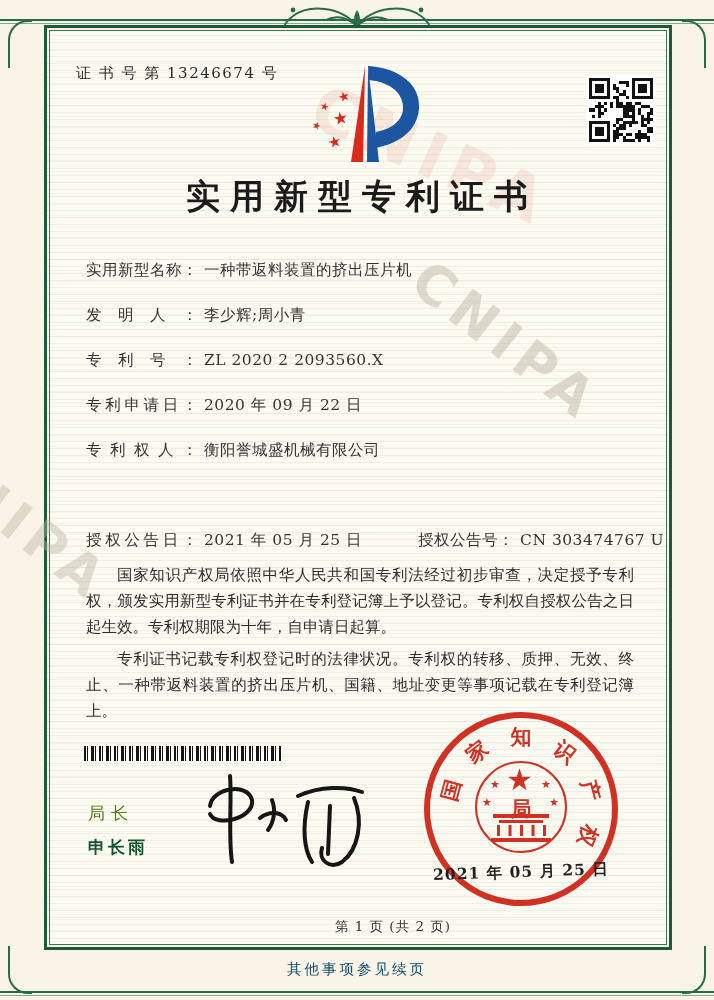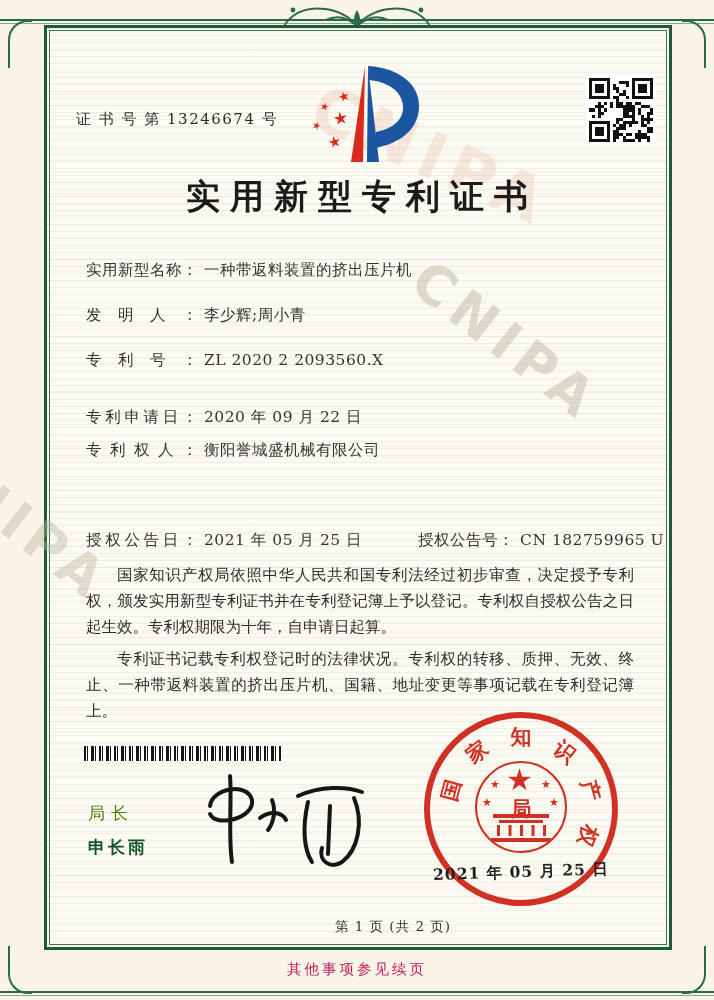--- a/index.html
+++ b/index.html
@@ -24,36 +24,36 @@
            repeating-linear-gradient(180deg, rgba(130,170,145,0.13) 0 1px, transparent 1px 7px),
            repeating-linear-gradient(180deg, rgba(130,170,145,0.08) 0 1px, transparent 1px 11px);}
   .frame-inner{position:absolute;inset:2px;border:1px solid rgba(30,90,57,.85);}
   
   .wm{position:absolute;font-family:"DejaVu Sans","Liberation Sans",sans-serif;font-weight:bold;
       letter-spacing:8px;pointer-events:none;z-index:1;}
   .wm.gray1{left:438px;top:248px;font-size:54px;color:rgba(186,178,162,0.45);transform:rotate(38deg);transform-origin:left top;}
   .wm.gray2{left:-52px;top:428px;font-size:54px;color:rgba(186,178,162,0.42);transform:rotate(38deg);transform-origin:left top;}
   .wm.pink{left:330px;top:70px;font-size:64px;color:rgba(224,128,112,0.16);transform:rotate(24deg);transform-origin:left top;}
   
-  .cert-no{position:absolute;left:76px;top:64px;font-size:15px;letter-spacing:1.5px;color:#2b2b2b;z-index:2;margin-top:46px;}
+  .cert-no{position:absolute;left:76px;top:64px;font-size:15px;letter-spacing:1.5px;color:#2b2b2b;z-index:2;}
   .logo{position:absolute;left:293px;top:64px;width:135px;height:102px;z-index:2;}
   .logo .star{position:absolute;color:#DA2A1C;line-height:1;}
   .logo .s1{left:45px;top:26px;font-size:13px;transform:rotate(-18deg);}
   .logo .s2{left:27px;top:38px;font-size:10px;transform:rotate(14deg);}
   .logo .s3{left:40px;top:46px;font-size:17px;transform:rotate(-10deg);}
   .logo .s4{left:19px;top:57px;font-size:10px;transform:rotate(20deg);}
   .logo .s5{left:35px;top:71px;font-size:15px;transform:rotate(-14deg);}
   .qr{position:absolute;left:586px;top:75px;width:70px;height:70px;background:#fff;padding:3px;box-sizing:border-box;z-index:2;}
   .title{position:absolute;left:0;width:714px;top:174px;text-align:center;font-size:34px;font-weight:bold;
          letter-spacing:10px;text-indent:10px;color:#1b1b1b;z-index:2;}
   
   .field{position:absolute;left:86px;right:60px;font-size:15.5px;letter-spacing:.5px;color:#333;z-index:2;white-space:nowrap;}
   .flabel{display:inline-block;width:112px;text-align:justify;text-align-last:justify;}
   .fvalue{margin-left:6px;}
-  .f0{top:260px}.f1{top:305px}.f2{top:350px}.f3{top:407px}.f4{top:440px}.f5{top:485px}.f6{top:530px}
+  .f0{top:260px}.f1{top:305px}.f2{top:350px}.f3{top:395px}.f4{top:440px}.f5{top:485px}.f6{top:530px}
   .grant2{margin-left:56px;}
   
   .paras{position:absolute;left:86px;width:548px;top:562px;z-index:2;}
   .paras p{margin:0 0 6px;font-size:15.5px;line-height:26px;text-indent:2em;text-align:justify;color:#2d2d2d;}
   
   .barcode{position:absolute;left:84px;top:746px;width:198px;height:15px;z-index:2;background:
      repeating-linear-gradient(90deg,#141414 0 2px,#fff 2px 3px,#141414 3px 4px,#fff 4px 7px,#141414 7px 10px,#fff 10px 11px,#141414 11px 12px,#fff 12px 15px);}
   .director-title{position:absolute;left:88px;top:802px;font-size:17px;letter-spacing:6px;color:#4d7c0f;z-index:2;}
   .director-name{position:absolute;left:88px;top:836px;font-size:17px;letter-spacing:3px;color:#14532d;z-index:2;font-weight:bold;}
   .signature{position:absolute;left:196px;top:762px;z-index:3;}
@@ -75,21 +75,21 @@
   .emblem .big{left:50%;top:2px;margin-left:-15px;font-size:30px;}
   .emblem .e1{left:13px;top:16px;font-size:11px;}
   .emblem .e2{left:64px;top:16px;font-size:11px;}
   .emblem .e3{left:5px;top:34px;font-size:11px;}
   .emblem .e4{left:72px;top:34px;font-size:11px;}
   .emblem svg{position:absolute;left:50%;bottom:7px;margin-left:-32px;}
   .seal-date{position:absolute;left:50%;top:150px;transform:translateX(-50%) rotate(-2deg);
              font-size:15.5px;font-weight:600;letter-spacing:1px;color:#151515;white-space:nowrap;z-index:4;}
   
   .page-num{position:absolute;left:0;width:714px;top:918px;text-align:center;font-size:13.5px;letter-spacing:1px;color:#333;z-index:2;margin-left:36px;}
-  .cont-note{position:absolute;left:0;width:714px;top:960px;text-align:center;font-size:14.5px;letter-spacing:3px;color:#be185d;z-index:2;}
+  .cont-note{position:absolute;left:0;width:714px;top:960px;text-align:center;font-size:14.5px;letter-spacing:3px;color:#0c4a6e;z-index:2;}
 </style>
 </head>
 <body>
 
 <div class="page">
 
   <div class="mline top1"></div>
   <div class="mline top2"></div>
   <div class="mline bot1"></div>
   <div class="mline bot2"></div>
@@ -273,21 +273,21 @@
   <div class="field f2">
     <span class="flabel">专利号：</span><span class="fvalue">ZL 2020 2 2093560.X</span>
   </div>
   <div class="field f3">
     <span class="flabel">专利申请日：</span><span class="fvalue">2020 年 09 月 22 日</span>
   </div>
   <div class="field f4">
     <span class="flabel">专利权人：</span><span class="fvalue">衡阳誉城盛机械有限公司</span>
   </div>
   <div class="field f6">
-    <span class="flabel">授权公告日：</span><span class="fvalue">2021 年 05 月 25 日</span><span class="grant2"><span>授权公告号：</span><span class="fvalue">CN 182759965 U</span></span>
+    <span class="flabel">授权公告日：</span><span class="fvalue">2021 年 05 月 25 日</span><span class="grant2"><span>授权公告号：</span><span class="fvalue">CN 303474767 U</span></span>
   </div>
 
   <div class="paras">
     <p>国家知识产权局依照中华人民共和国专利法经过初步审查，决定授予专利权，颁发实用新型专利证书并在专利登记簿上予以登记。专利权自授权公告之日起生效。专利权期限为十年，自申请日起算。</p>
     <p>专利证书记载专利权登记时的法律状况。专利权的转移、质押、无效、终止、一种带返料装置的挤出压片机、国籍、地址变更等事项记载在专利登记簿上。</p>
   </div>
 
   <div class="barcode"></div>
 
   <div class="director-title">局长</div>

